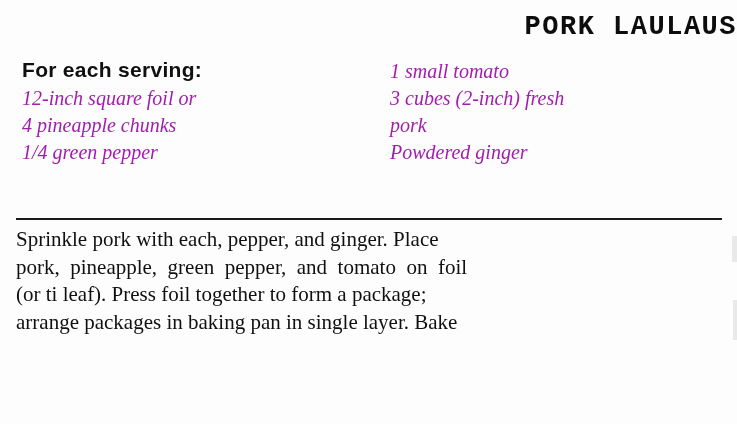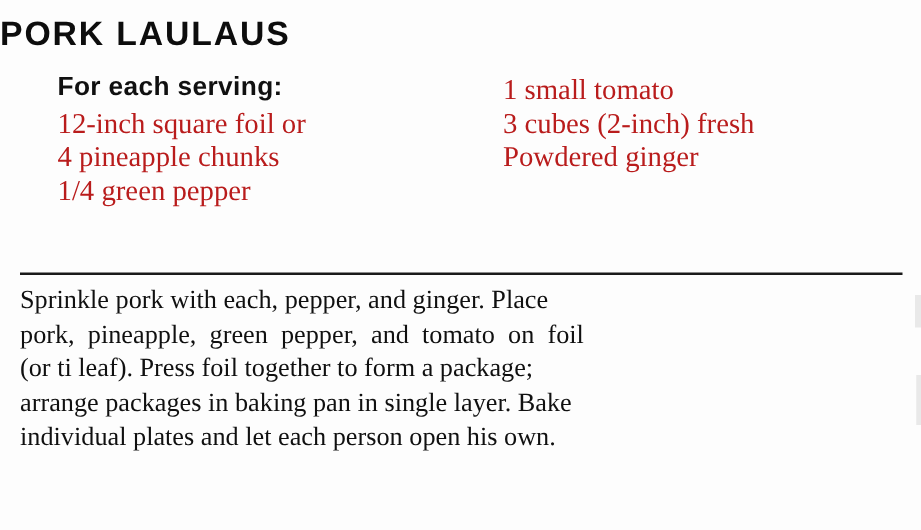--- a/index.html
+++ b/index.html
@@ -14,56 +14,56 @@
     background: #fdfdfd;
     overflow: hidden;
     font-family: "Liberation Serif", serif;
     color: #121212;
   }
   .title {
     position: absolute;
     top: 12px;
     left: 0;
     width: 737px;
-    text-align: left;
-    font-family: Liberation Sans, sans-serif;
+    text-align: right;
+    font-family: Liberation Mono, monospace;
     font-weight: bold;
     font-size: 27px;
     letter-spacing: 1.5px;
     color: #0d0d0d;
   }
   .ingredients {
     position: absolute;
     top: 58px;
     left: 22px;
     width: 700px;
     display: flex;
     flex-direction: row;
   }
   .col-left {
     width: 368px;
-    margin-left: 24px;
   }
   .col-right {
     width: 330px;
   }
   .heading {
     font-family: "Liberation Sans", sans-serif;
     font-weight: bold;
     font-size: 21px;
     letter-spacing: 0.3px;
     margin-bottom: 3px;
     color: #101010;
   }
   .ing {
     font-family: "Liberation Serif", serif;
-    font-size: 23px;
+    font-style: italic;
+    font-size: 20px;
     line-height: 27px;
     white-space: pre-line;
-    color: #b91c1c;
+    color: #a21caf;
   }
   .ing.indent-cont {
     
   }
   .divider {
     position: absolute;
     left: 16px;
     top: 218px;
     width: 706px;
     height: 2px;
@@ -101,30 +101,30 @@
   <div class="ingredients">
     <div class="col-left">
       <div class="heading">For each serving:</div>
       <div class="ing">12-inch square foil or</div>
       <div class="ing">4 pineapple chunks</div>
       <div class="ing">1/4 green pepper</div>
     </div>
     <div class="col-right">
       <div class="ing">1 small tomato</div>
       <div class="ing">3 cubes (2-inch) fresh</div>
+      <div class="ing indent-cont">    pork</div>
       <div class="ing">Powdered ginger</div>
     </div>
   </div>
 
   <div class="divider"></div>
 
   <div class="method">
     <div>Sprinkle pork with each, pepper, and ginger. Place</div>
     <div>pork,  pineapple,  green  pepper,  and  tomato  on  foil</div>
     <div>(or ti leaf). Press foil together to form a package;</div>
     <div>arrange packages in baking pan in single layer. Bake</div>
-    <div>individual plates and let each person open his own.</div>
   </div>
 
   <div class="edge-mark m1"></div>
   <div class="edge-mark m2"></div>
 
 </div>
 
 </body></html>

